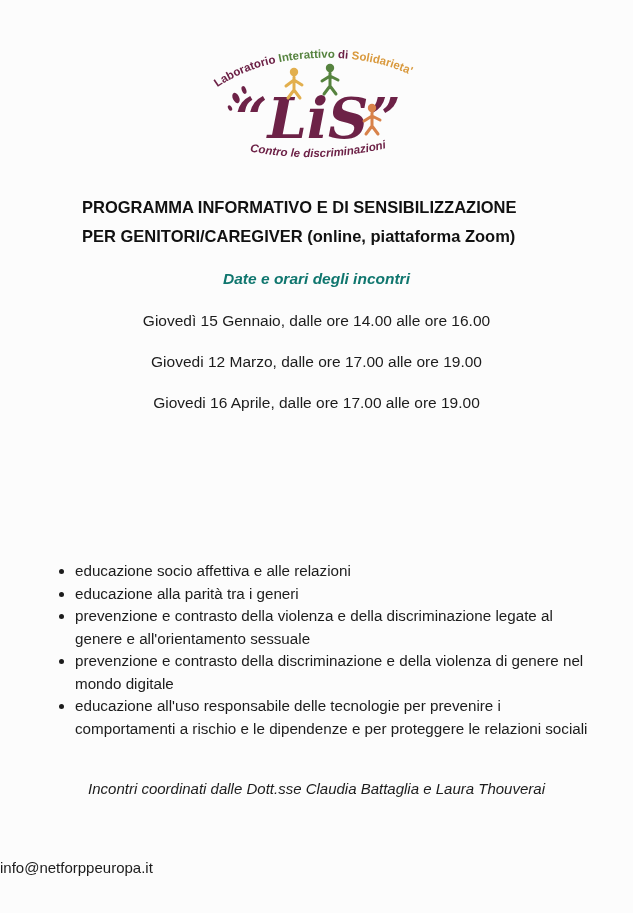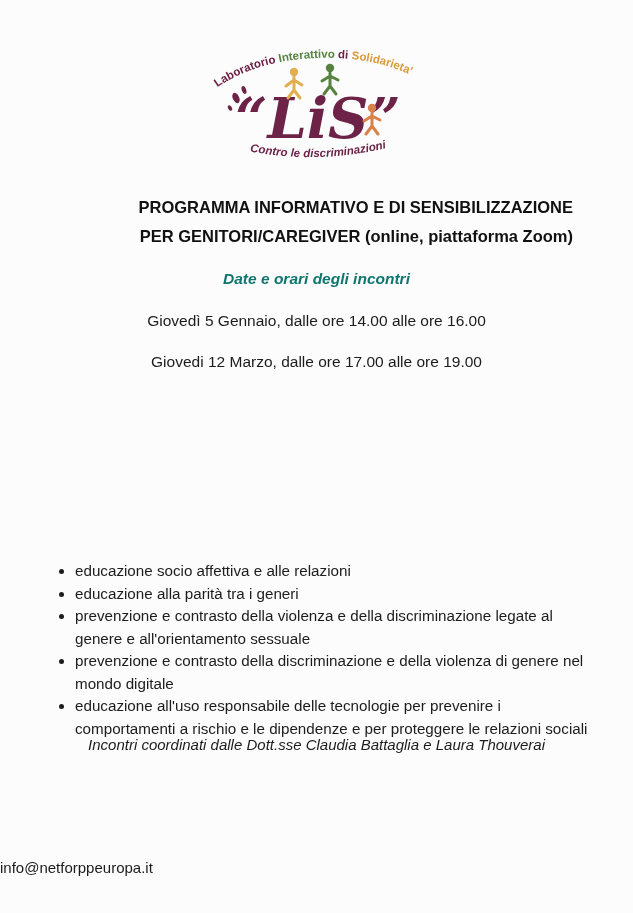--- a/index.html
+++ b/index.html
@@ -18,23 +18,23 @@
     position: absolute;
     top: 46px;
     left: 50%;
     transform: translateX(-50%);
     width: 230px;
     height: 122px;
   }
   .doc-title {
     position: absolute;
     top: 193px;
-    left: 70px;
+    left: 82px;
     right: 60px;
-    text-align: right;
+    text-align: left;
     font-weight: bold;
     font-size: 16.5px;
     line-height: 29px;
     color: #111;
   }
   .section-heading {
     position: absolute;
     left: 0; right: 0;
     text-align: center;
     font-weight: bold;
@@ -60,21 +60,21 @@
     width: 540px;
     font-size: 15.2px;
     line-height: 22.5px;
     list-style: disc;
     padding-left: 18px;
     color: #1c1c1c;
   }
   .topics-list li { padding-left: 0px; }
   .coordinators {
     position: absolute;
-    top: 736px;
+    top: 780px;
     left: 0; right: 0;
     text-align: center;
     font-style: italic;
     font-size: 15px;
     color: #1c1c1c;
   }
   .footer-label {
     position: absolute;
     top: 838px;
     left: 0; right: 0;
@@ -138,22 +138,23 @@
   </div>
 
   <div class="doc-title">
     <div>PROGRAMMA INFORMATIVO E DI SENSIBILIZZAZIONE</div>
     <div>PER GENITORI/CAREGIVER (online, piattaforma Zoom)</div>
   </div>
 
   <div class="section-heading heading-dates">Date e orari degli incontri</div>
 
   <div class="dates-list">
-      <div class="date-line">Giovedì 5 Gennaio, dalle ore 14.00 alle ore 16.00</div>
+      <div class="date-line">Giovedì 15 Gennaio, dalle ore 14.00 alle ore 16.00</div>
       <div class="date-line">Giovedi 12 Marzo, dalle ore 17.00 alle ore 19.00</div>
+      <div class="date-line">Giovedi 16 Aprile, dalle ore 17.00 alle ore 19.00</div>
     </div>
 
 
   <ul class="topics-list">
       <li>educazione socio affettiva e alle relazioni</li>
       <li>educazione alla parità tra i generi</li>
       <li>prevenzione e contrasto della violenza e della discriminazione legate al genere e all'orientamento sessuale</li>
       <li>prevenzione e contrasto della discriminazione e della violenza di genere nel mondo digitale</li>
       <li>educazione all'uso responsabile delle tecnologie per prevenire i comportamenti a rischio e le dipendenze e per proteggere le relazioni sociali</li>
     </ul>

